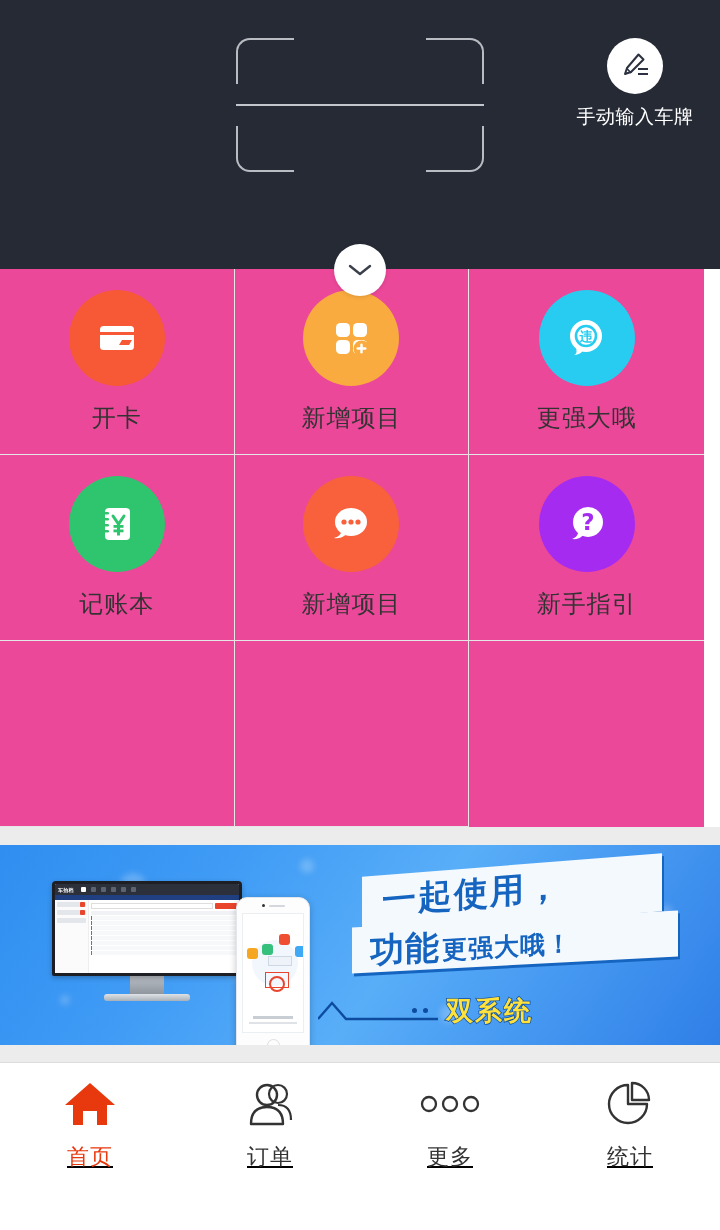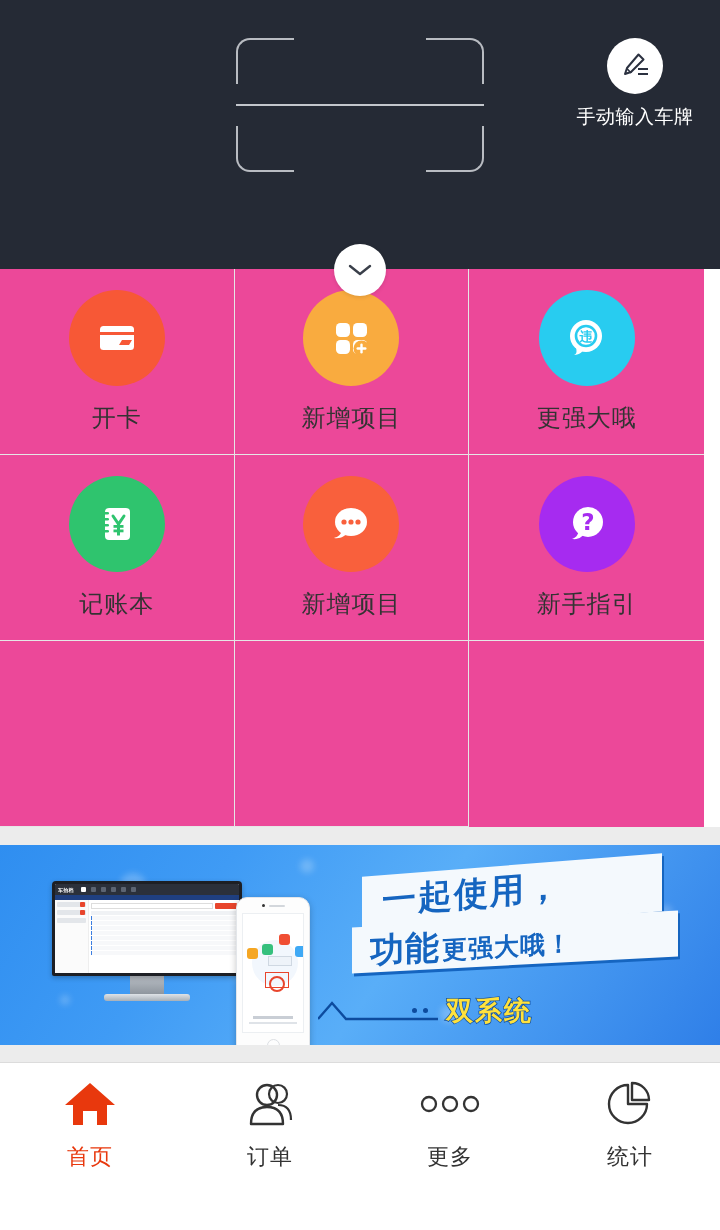--- a/index.html
+++ b/index.html
@@ -222,20 +222,21 @@
   .b-dots i { width:5px;height:5px;background:#0d4b9e;border-radius:50%; display:block;}
   .b-zig { position:absolute; left:318px; top:150px; }
 
   
   .tabbar-gap { width:720px; height:17px; background:#ececec; }
   .tabbar {
     width:720px; height:125px;
     background:#ffffff;
     border-top:1px solid #dcdcdc;
     display:flex;
+    text-decoration:underline;
   }
   .tab {
     flex:1;
     display:flex; flex-direction:column;
     align-items:center; justify-content:center;
     gap:12px;
     cursor:pointer;
   }
   .tab-label { font-size:22px; color:#333333; letter-spacing:1px; }
   .tab.active .tab-label { color:#e8380d; }

